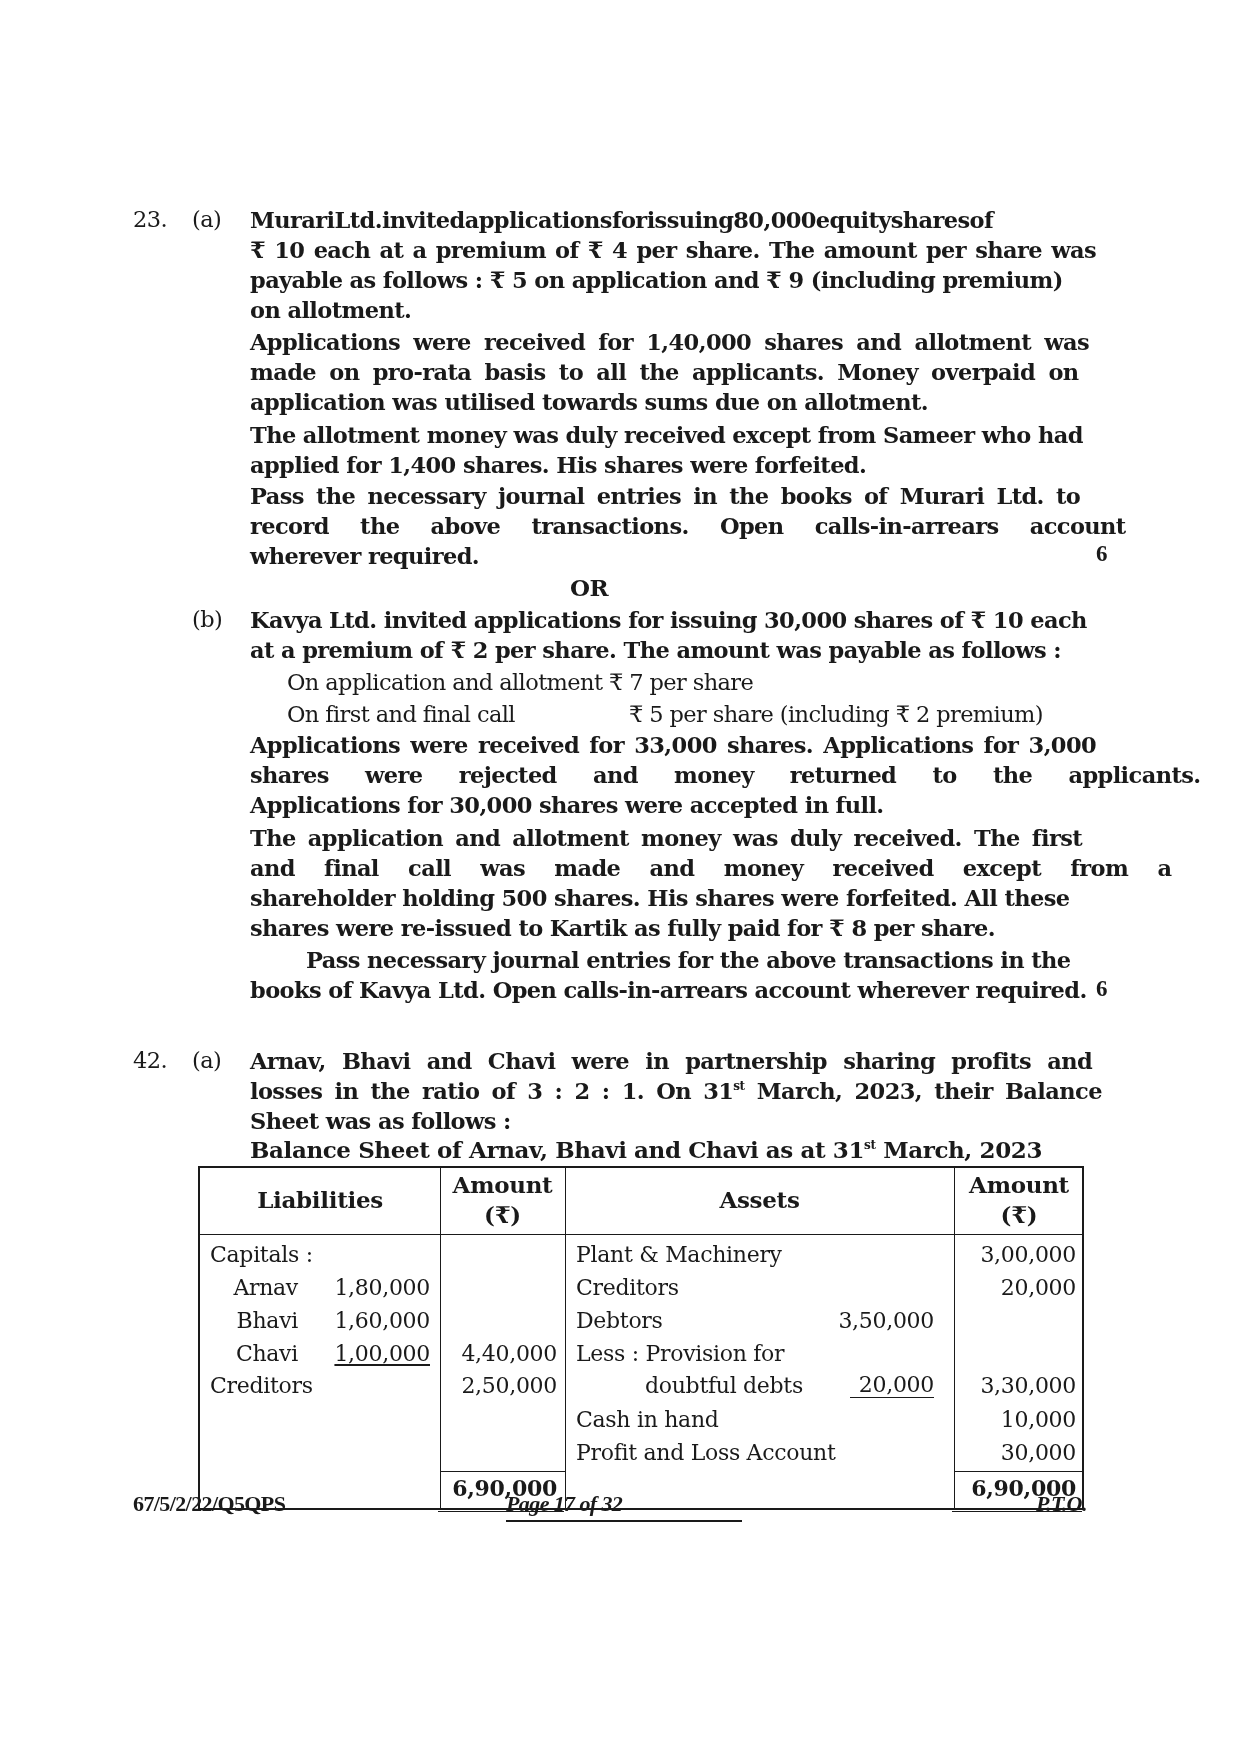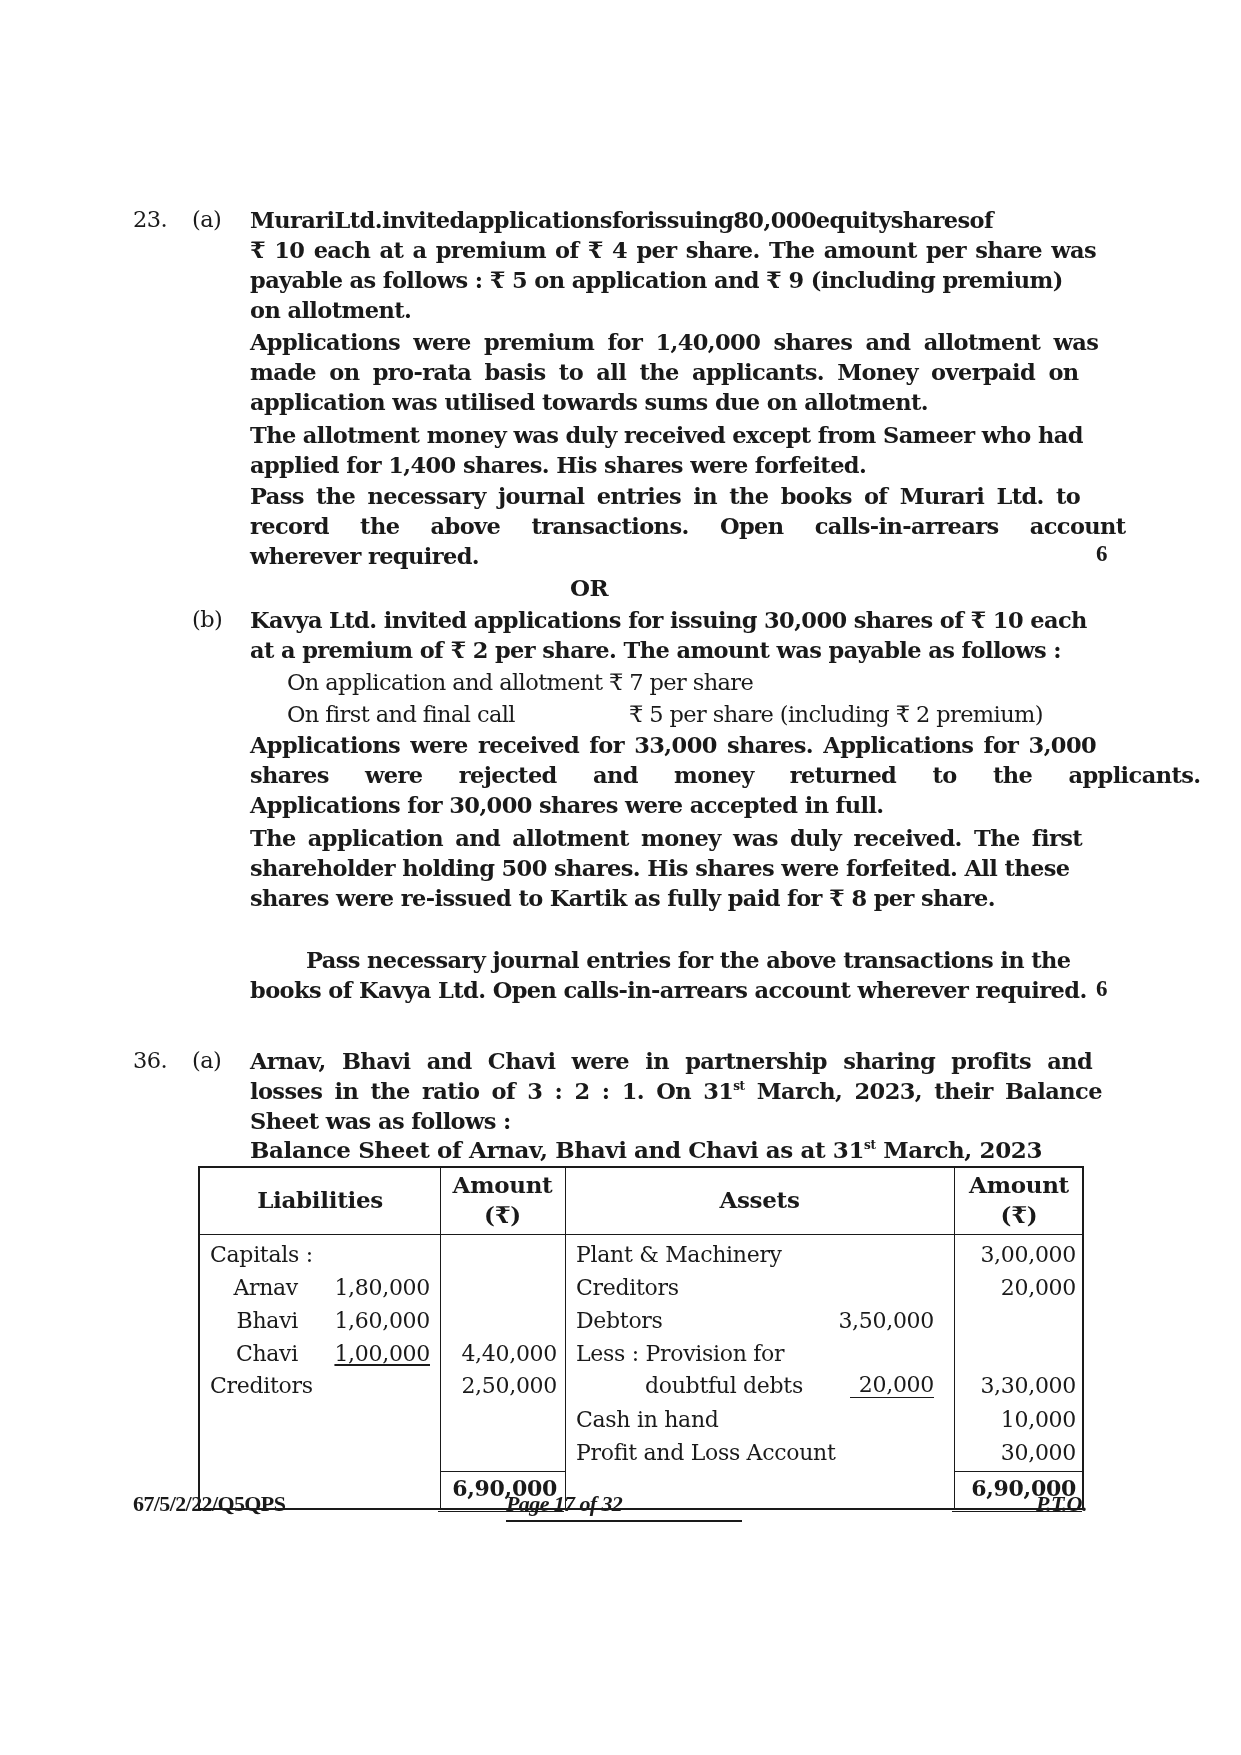--- a/index.html
+++ b/index.html
@@ -106,21 +106,21 @@
   <span class="qnum" style="top:206px;">23.</span>
   <span class="qpart" style="top:206px;">(a)</span>
 
   <div class="para" style="top:205px;">
     <span class="line justify-line"><span>Murari</span><span>Ltd.</span><span>invited</span><span>applications</span><span>for</span><span>issuing</span><span>80,000</span><span>equity</span><span>shares</span><span>of</span></span>
     <span class="line" style="word-spacing:2px;">₹ 10 each at a premium of ₹ 4 per share. The amount per share was</span>
     <span class="line">payable as follows : ₹ 5 on application and ₹ 9 (including premium)</span>
     <span class="line">on allotment.</span>
   </div>
   <div class="para" style="top:327px;">
-    <span class="line" style="word-spacing:6px;">Applications were premium for 1,40,000 shares and allotment was</span>
+    <span class="line" style="word-spacing:6px;">Applications were received for 1,40,000 shares and allotment was</span>
     <span class="line" style="word-spacing:6px;">made on pro-rata basis to all the applicants. Money overpaid on</span>
     <span class="line">application was utilised towards sums due on allotment.</span>
   </div>
   <div class="para" style="top:420px;">
     <span class="line">The allotment money was duly received except from Sameer who had</span>
     <span class="line">applied for 1,400 shares. His shares were forfeited.</span>
   </div>
   <div class="para" style="top:481px;">
     <span class="line" style="word-spacing:5px;">Pass the necessary journal entries in the books of Murari Ltd. to</span>
     <span class="line" style="word-spacing:24px;">record the above transactions. Open calls-in-arrears account</span>
@@ -145,32 +145,33 @@
       <span style="position:absolute; left:342px;">₹ 5 per share (including ₹ 2 premium)</span>
     </div>
   </div>
   <div class="para" style="top:730px;">
     <span class="line" style="word-spacing:3px;">Applications were received for 33,000 shares. Applications for 3,000</span>
     <span class="line" style="word-spacing:29px;">shares were rejected and money returned to the applicants.</span>
     <span class="line">Applications for 30,000 shares were accepted in full.</span>
   </div>
   <div class="para" style="top:823px;">
     <span class="line" style="word-spacing:5px;">The application and allotment money was duly received. The first</span>
+    <span class="line" style="word-spacing:22px;">and final call was made and money received except from a</span>
     <span class="line">shareholder holding 500 shares. His shares were forfeited. All these</span>
     <span class="line">shares were re-issued to Kartik as fully paid for ₹ 8 per share.</span>
   </div>
   <div class="para" style="top:945px;">
     <span class="line indent" style="padding-left:56px;">Pass necessary journal entries for the above transactions in the</span>
     <span class="line">books of Kavya Ltd. Open calls-in-arrears account wherever required.</span>
   </div>
   <span class="marks" style="top:976px;">6</span>
 </div>
 
 <div>
-  <span class="qnum" style="top:1047px;">36.</span>
+  <span class="qnum" style="top:1047px;">42.</span>
   <span class="qpart" style="top:1047px;">(a)</span>
   <div class="para" style="top:1046px;">
     <span class="line" style="word-spacing:9px;">Arnav, Bhavi and Chavi were in partnership sharing profits and</span>
     <span class="line" style="word-spacing:5px;"><span>losses in the ratio of 3 : 2 : 1. On 31</span><sup>st</sup><span> March, 2023, their Balance</span></span>
     <span class="line">Sheet was as follows :</span>
   </div>
 
   <div class="bs-title">
     <span>Balance Sheet of Arnav, Bhavi and Chavi as at 31</span><sup>st</sup><span> March, 2023</span>
   </div>

